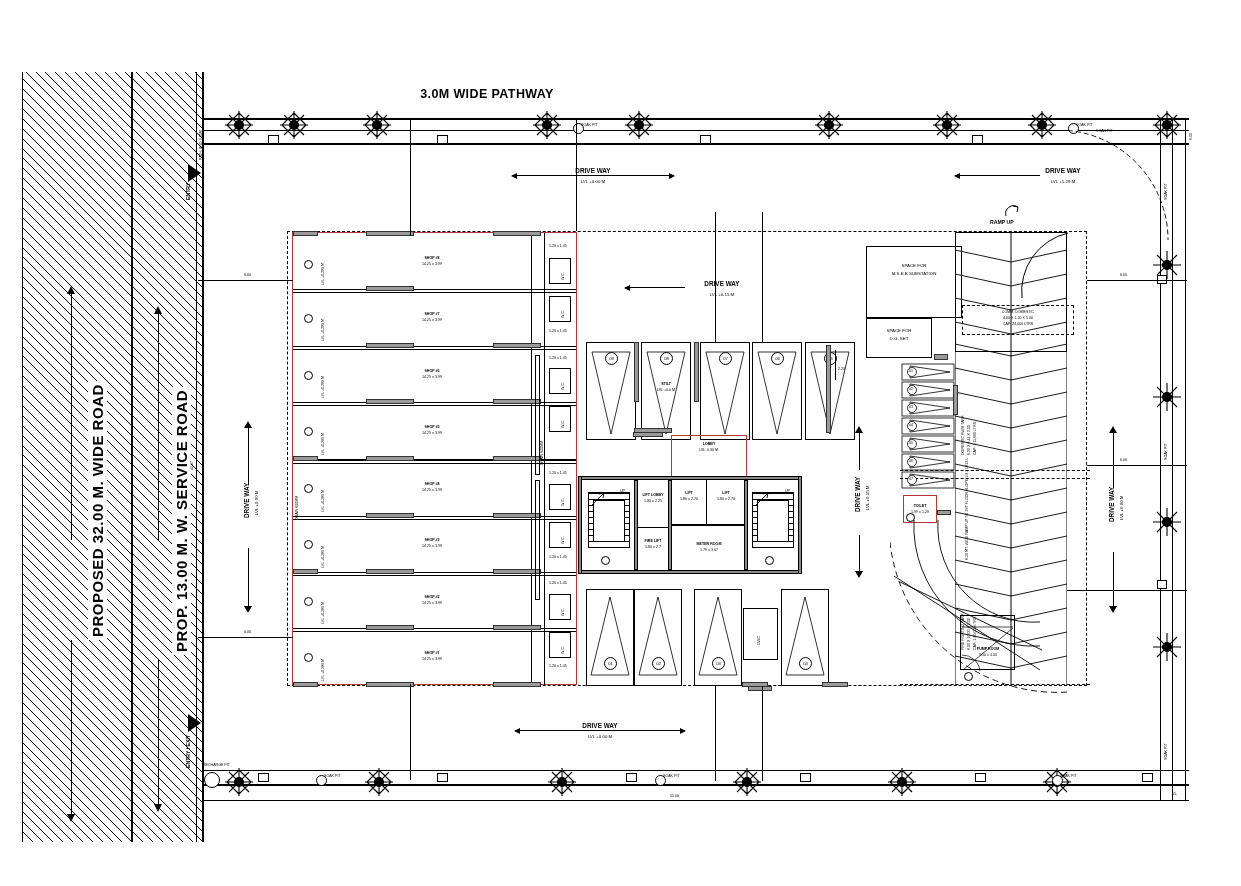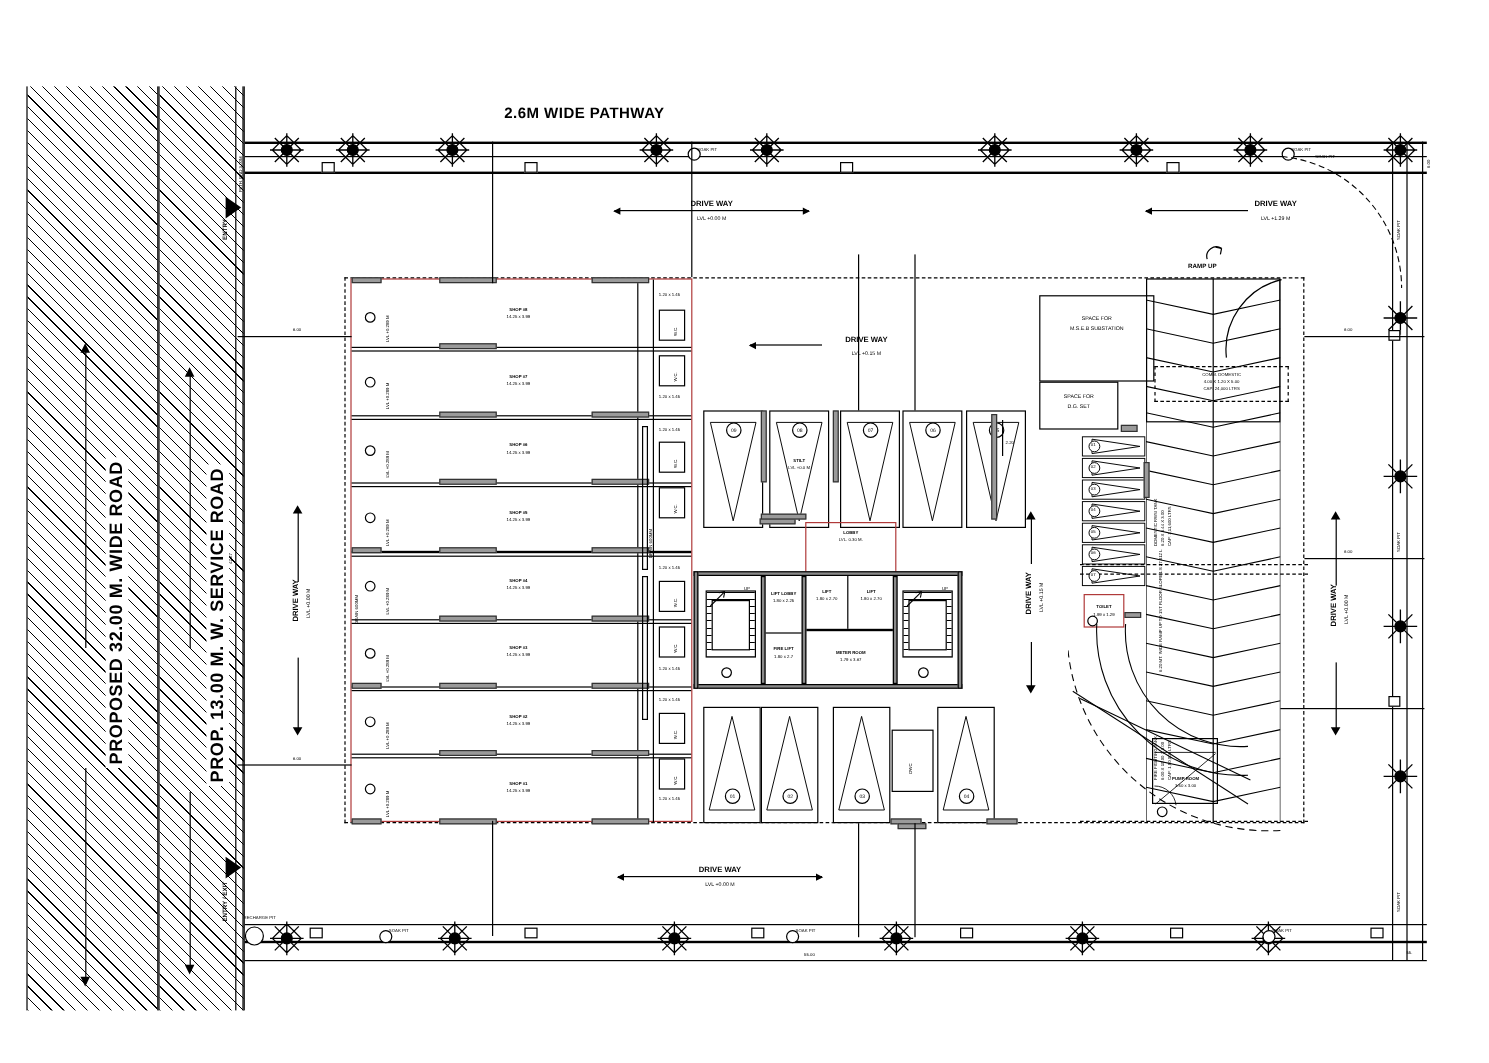--- a/index.html
+++ b/index.html
@@ -87,21 +87,21 @@
   <div class="abs" style="left:154px;top:306px;width:0;height:0;border-left:4px solid transparent;border-right:4px solid transparent;border-bottom:8px solid #000;"></div>
   <div class="ln vln" style="left:158px;top:660px;height:150px;"></div>
   <div class="abs" style="left:154px;top:804px;width:0;height:0;border-left:4px solid transparent;border-right:4px solid transparent;border-top:8px solid #000;"></div>
 
   <div class="blackarrow" style="left:188px;top:164px;"></div>
   <div class="t sm rot90" style="left:186px;top:200px;font-weight:bold;">ENTRY</div>
 
   <div class="blackarrow" style="left:188px;top:714px;"></div>
   <div class="t sm rot90" style="left:186px;top:768px;font-weight:bold;">ENTRY / EXIT</div>
 
-  <div class="t xl ctr" style="left:487px;top:88px;">2.6M WIDE PATHWAY</div>
+  <div class="t xl ctr" style="left:487px;top:88px;">3.0M WIDE PATHWAY</div>
 
   <div class="ln hln" style="left:204px;top:118px;width:985px;height:1.5px;"></div>
   <div class="ln hln" style="left:204px;top:130px;width:985px;"></div>
   <div class="ln hln" style="left:204px;top:143px;width:985px;height:1.5px;"></div>
 
   <div class="ln hln" style="left:204px;top:770px;width:985px;"></div>
   <div class="ln hln" style="left:204px;top:784px;width:985px;height:1.8px;"></div>
   <div class="ln hln" style="left:204px;top:800px;width:985px;"></div>
 
   <div class="ln vln" style="left:1160px;top:118px;height:682px;"></div>

